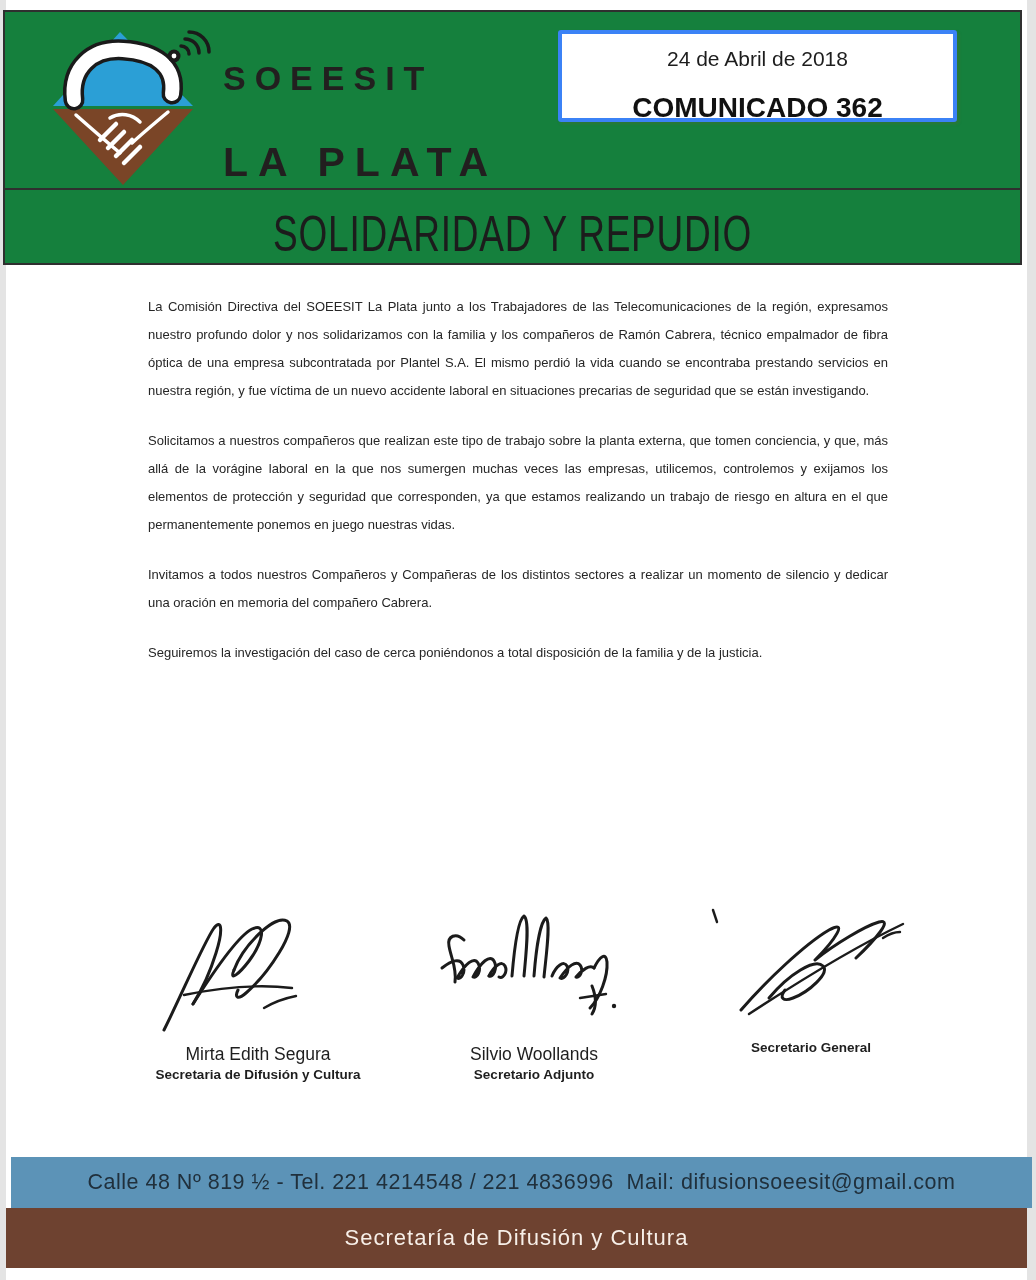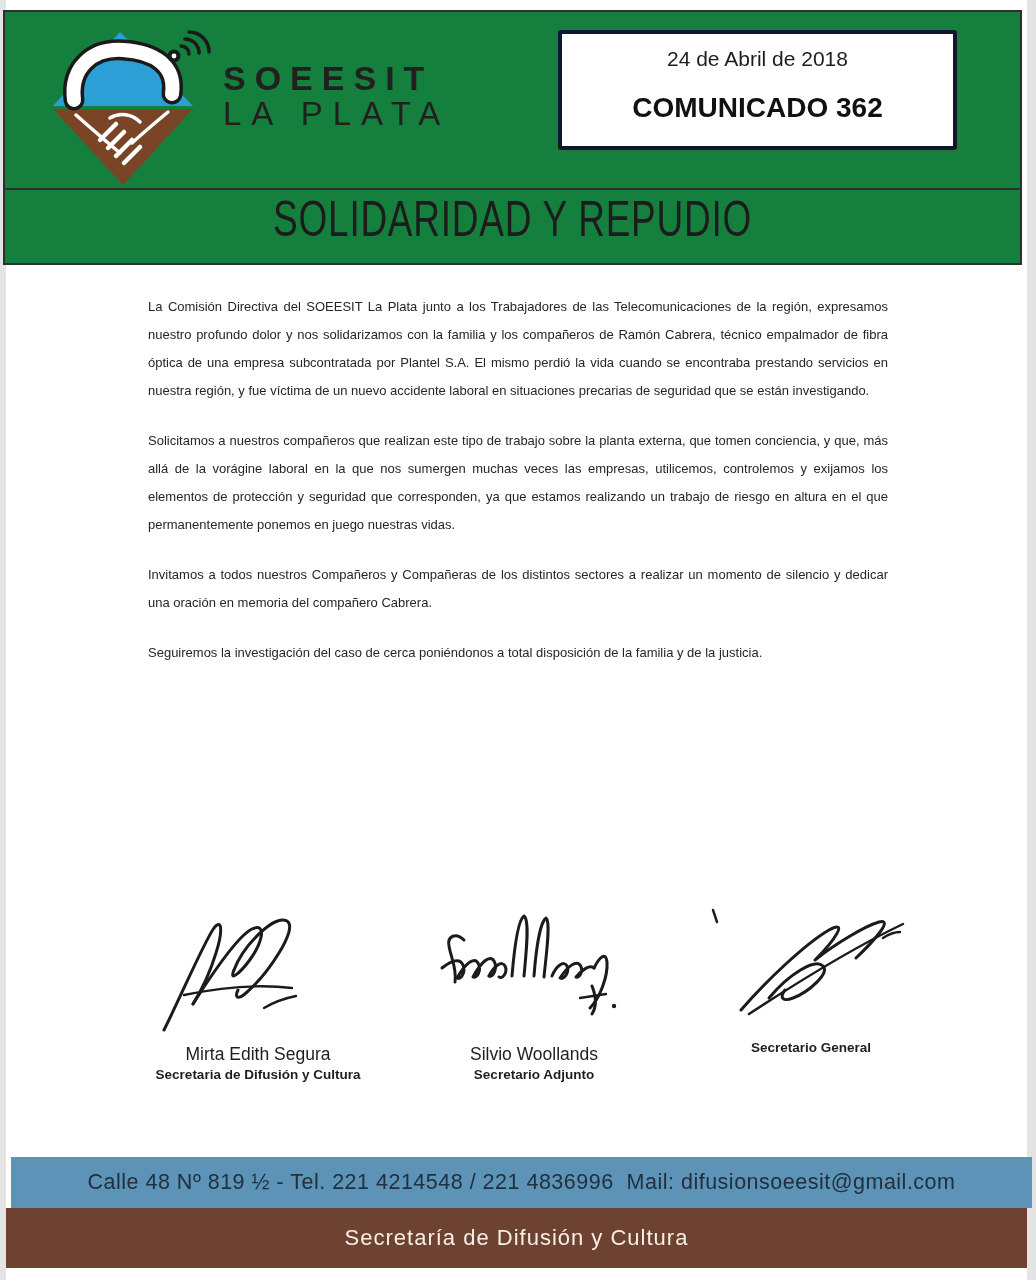--- a/index.html
+++ b/index.html
@@ -11,36 +11,36 @@
   .edge{position:absolute;top:0;height:1280px;background:#e4e4e4;}
   .edge.left{left:0;width:6px;}
   .edge.right{right:0;width:9px;}
 
   
   .frame{
     position:absolute;left:3px;top:10px;width:1019px;height:255px;
     border:2px solid #2f2f2f;box-sizing:border-box;background:#15803d;
   }
   .frame-top{position:relative;height:178px;border-bottom:2px solid #2f2f2f;box-sizing:border-box;}
-  .frame-title{height:73px;display:flex;align-items:flex-start;justify-content:center;}
+  .frame-title{height:73px;display:flex;align-items:flex-end;justify-content:center;}
   .doc-title{
     font-size:50px;font-weight:400;letter-spacing:1px;color:#1c1c1c;
     display:inline-block;transform:scaleX(0.74);transform-origin:center;white-space:nowrap;
   }
 
   
   .logo-mark{position:absolute;left:43px;top:10px;}
   .logo-text{position:absolute;left:218px;top:48px;color:#221f1f;}
   .logo-text .l1{font-size:34px;font-weight:700;letter-spacing:9px;line-height:36px;}
-  .logo-text .l2{font-size:33px;font-weight:400;letter-spacing:10px;line-height:36px;}
+  .logo-text .l2{font-size:41px;font-weight:700;letter-spacing:10px;line-height:36px;margin-top:48px;}
 
   
   .notice-box{
-    position:absolute;left:553px;top:18px;width:399px;height:120px;box-sizing:border-box;
-    border:4px solid #0f172a;border-radius:3px;background:#fff;
+    position:absolute;left:553px;top:18px;width:399px;height:92px;box-sizing:border-box;
+    border:4px solid #3b82f6;border-radius:3px;background:#fff;
     display:flex;flex-direction:column;align-items:center;
     box-shadow:2px 2px 3px rgba(120,90,40,0.25);
   }
   .notice-date{margin-top:13px;font-size:21px;color:#1d1d1d;}
   .notice-number{margin-top:21px;font-size:28px;font-weight:700;color:#111;}
 
   
   .body-text{position:absolute;left:148px;top:293px;width:740px;}
   .body-text p{
     margin:0 0 22px 0;font-size:13px;line-height:28px;

